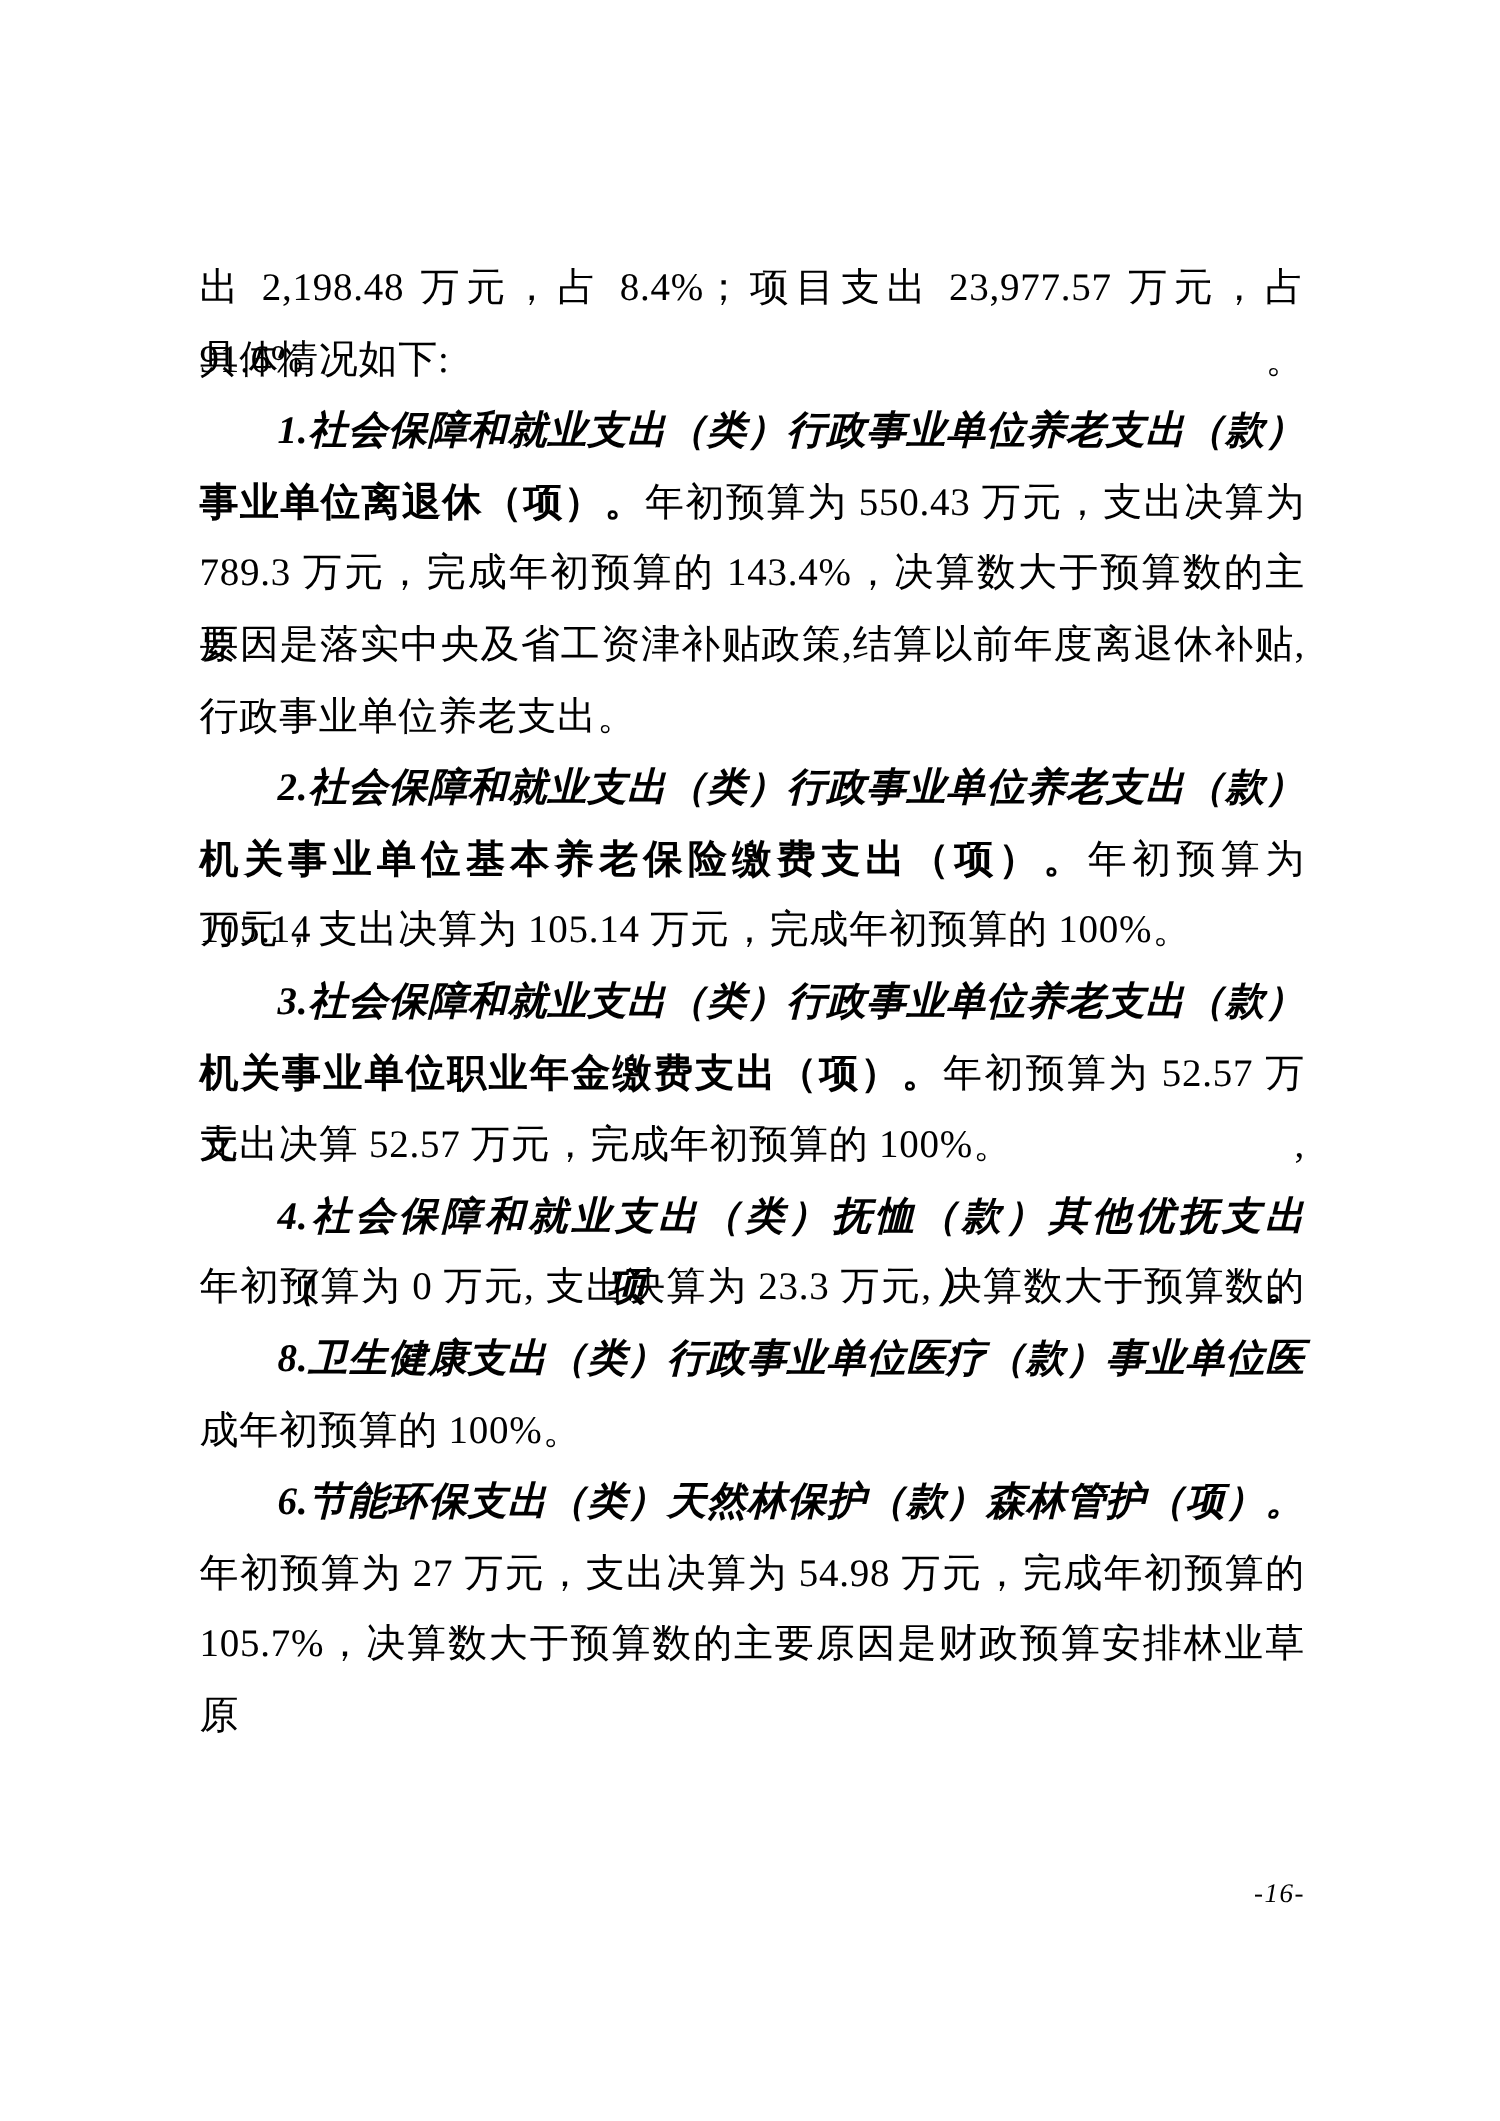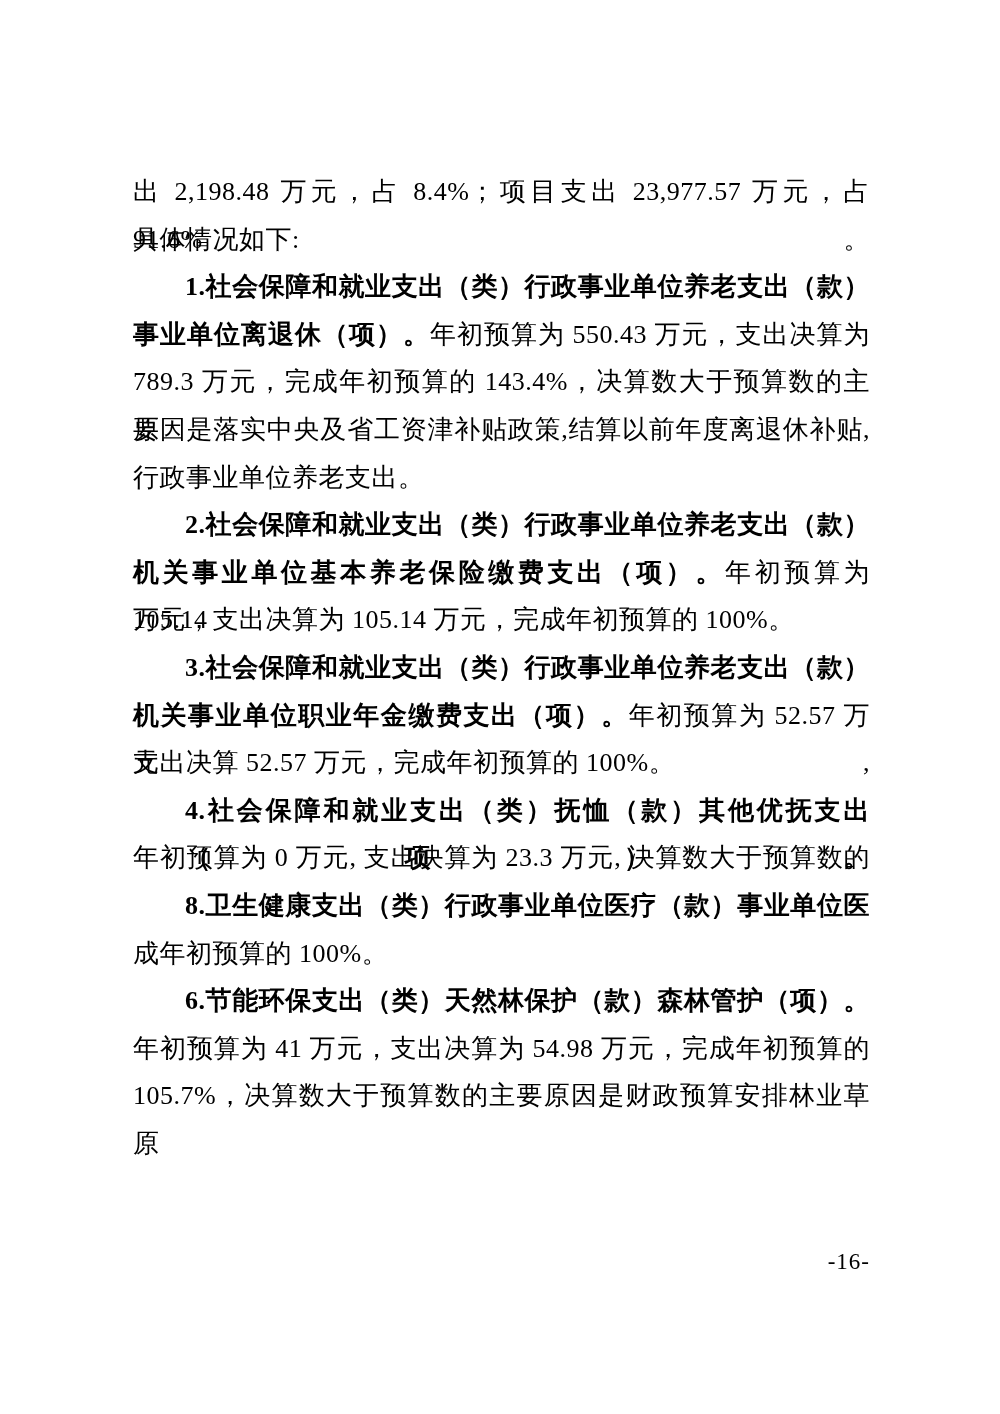--- a/index.html
+++ b/index.html
@@ -22,29 +22,30 @@
     height: 47.6px;
     line-height: 47.6px;
     font-size: 26px;
     letter-spacing: 0.5px;
   }
   .just {
     text-align: justify;
     text-align-last: justify;
     text-justify: inter-character;
   }
-  .indent { padding-left: 52px; }
+  .indent { padding-left: 52px; font-style: italic; }
   .b { font-weight: bold; }
   .pageno {
     position: absolute;
     top: 1247px;
     right: 130px;
-    font-size: 23px;
+    font-size: 18px;
     line-height: 30px;
     letter-spacing: 1px;
+    font-style: italic;
   }
 </style>
 </head>
 <body>
 
 <div class="page">
   <div class="content">
 
     <div class="line just"><span>出 2,198.48 万元，占 8.4%；项目支出 23,977.57 万元，占 91.6%。</span></div>
 
@@ -77,20 +78,20 @@
     <div class="line just"><span>年初预算为 0 万元, 支出决算为 23.3 万元, 决算数大于预算数的</span></div>
 
 
     <div class="line just indent"><span class="b">8.卫生健康支出（类）行政事业单位医疗（款）事业单位医</span></div>
 
 
     <div class="line"><span>成年初预算的 100%。</span></div>
 
     <div class="line just indent"><span class="b">6.节能环保支出（类）天然林保护（款）森林管护（项）。</span></div>
 
-    <div class="line just"><span>年初预算为 41 万元，支出决算为 54.98 万元，完成年初预算的</span></div>
+    <div class="line just"><span>年初预算为 27 万元，支出决算为 54.98 万元，完成年初预算的</span></div>
 
     <div class="line just"><span>105.7%，决算数大于预算数的主要原因是财政预算安排林业草原</span></div>
 
   </div>
 
   <div class="pageno">-16-</div>
 </div>
 
 </body></html>

